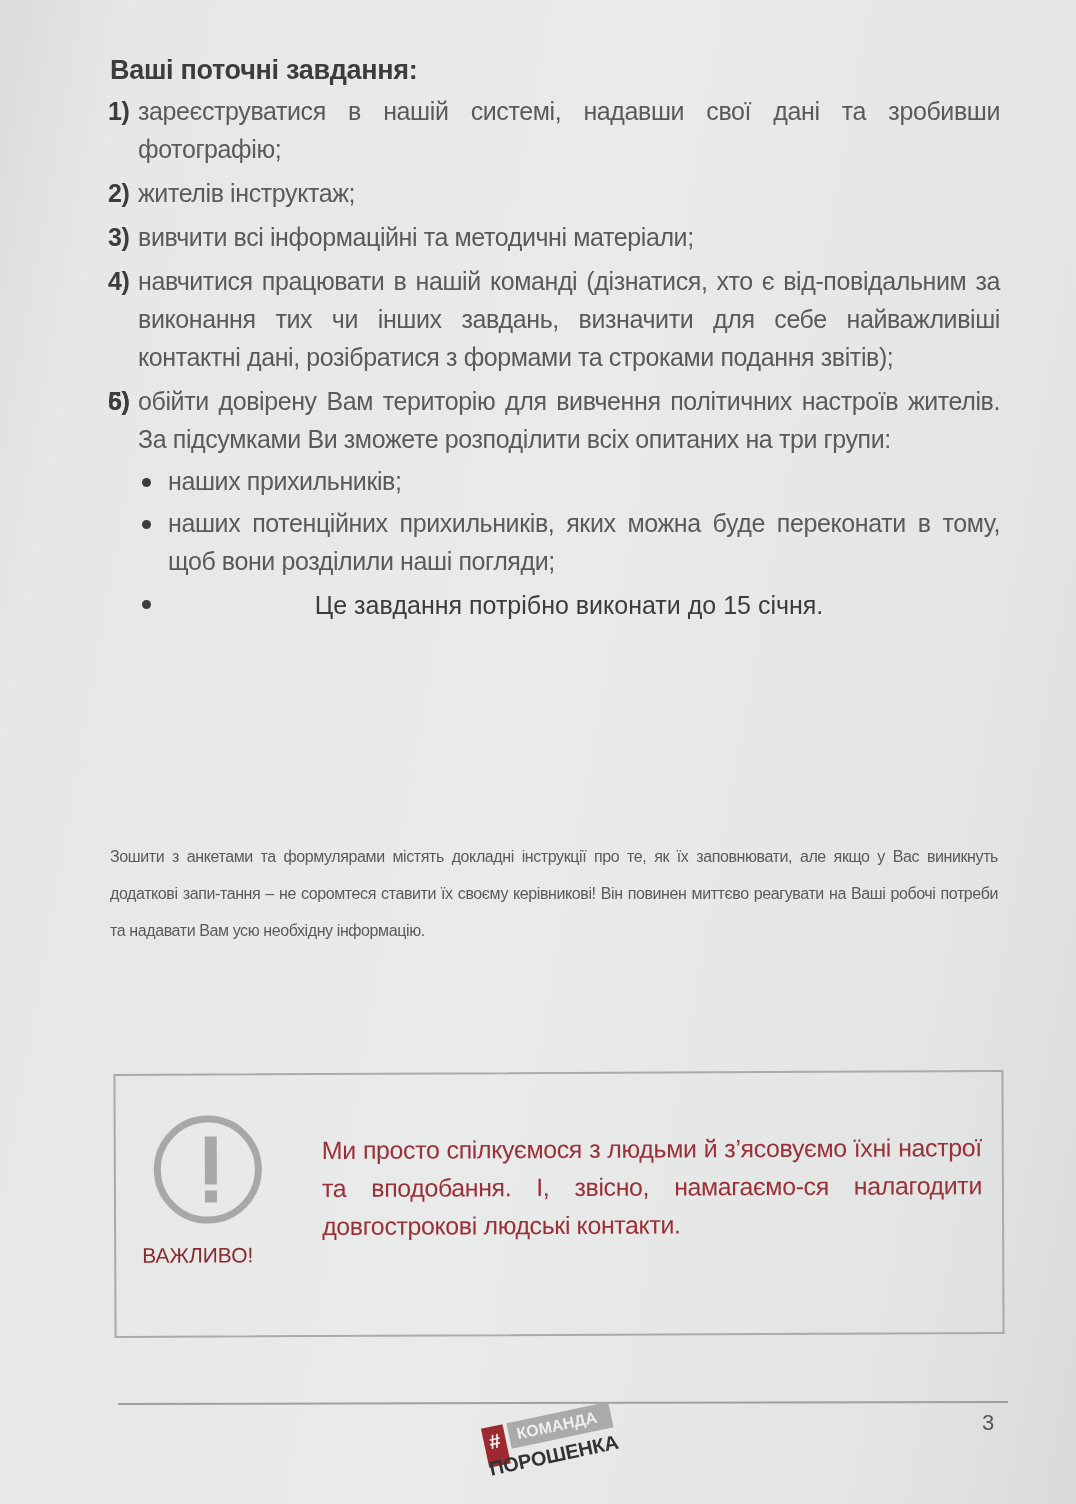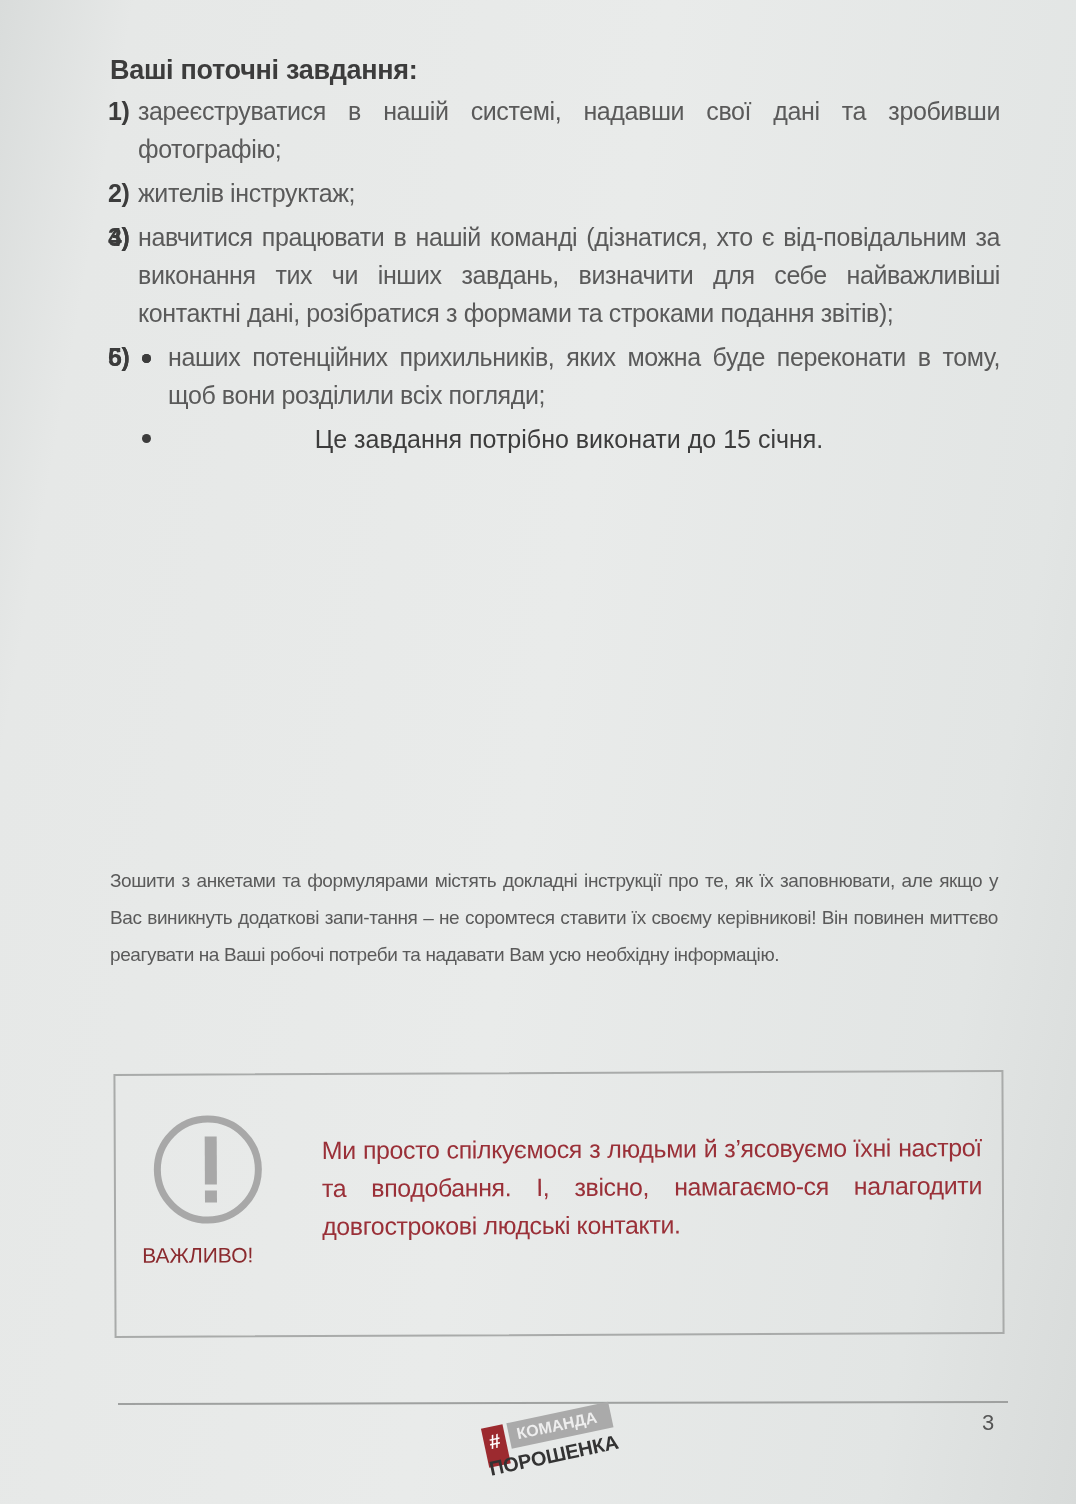--- a/index.html
+++ b/index.html
@@ -17,22 +17,22 @@
     letter-spacing: -0.3px;
   }
   .tasks { position: absolute; left: 108px; top: 92px; width: 892px; }
   .task { position: relative; padding-left: 30px; font-size: 25px; line-height: 38px; margin-bottom: 6px; text-align: justify; letter-spacing: -0.4px; }
   .task .num { position: absolute; left: 0; top: 0; font-weight: bold; color: #3c3c3c; }
   .bullets { list-style: none; margin: 4px 0 0 0; padding: 0; }
   .bullets li { position: relative; padding-left: 30px; line-height: 38px; margin-bottom: 4px; }
   .bullets li .dot { position: absolute; left: 4px; top: 16px; width: 9px; height: 9px; border-radius: 50%; background: #3c3c3c; }
   .deadline { font-weight: normal; color: #3c3c3c; font-size: 25px; line-height: 38px; margin-top: 6px; padding-left: 30px; text-align: center; }
   .para {
-    position: absolute; left: 110px; top: 862px; width: 888px;
-    font-size: 19px; line-height: 37px; text-align: justify; letter-spacing: -0.4px;
+    position: absolute; left: 110px; top: 838px; width: 888px;
+    font-size: 16px; line-height: 37px; text-align: justify; letter-spacing: -0.4px;
   }
   .notice {
     position: absolute; left: 114px; top: 1072px; width: 886px; height: 260px;
     border: 2px solid #a9abaa; transform: rotate(-0.25deg);
   }
   .warn-circle {
     position: absolute; left: 38px; top: 40px; width: 108px; height: 108px;
     border: 7px solid #a8a8a8; border-radius: 50%; box-sizing: border-box;
   }
   .warn-circle .bar { position: absolute; left: 44px; top: 14px; width: 12px; height: 48px; background: #a8a8a8; }
@@ -65,33 +65,35 @@
     <div class="task">
       <span class="num">1)</span>
       <span>зареєструватися в нашій системі, надавши свої дані та зробивши фотографію;</span>
     </div>
     <div class="task">
       <span class="num">2)</span>
       <span>жителів інструктаж;</span>
     </div>
     <div class="task">
       <span class="num">3)</span>
+      <span>вивчити всі інформаційні та методичні матеріали;</span>
     </div>
     <div class="task">
       <span class="num">4)</span>
       <span>навчитися працювати в нашій команді (дізнатися, хто є від-повідальним за виконання тих чи інших завдань, визначити для себе найважливіші контактні дані, розібратися з формами та строками подання звітів);</span>
     </div>
     <div class="task">
       <span class="num">5)</span>
     </div>
     <div class="task">
       <span class="num">6)</span>
+      <span>обійти довірену Вам територію для вивчення політичних настроїв жителів. За підсумками Ви зможете розподілити всіх опитаних на три групи:</span>
       <ul class="bullets">
-        <li><span class="dot"></span></li>
-        <li><span class="dot"></span><span>наших потенційних прихильників, яких можна буде переконати в тому, щоб вони розділили всіх погляди;</span></li>
+        <li><span class="dot"></span><span>наших прихильників;</span></li>
+        <li><span class="dot"></span><span>наших потенційних прихильників, яких можна буде переконати в тому, щоб вони розділили наші погляди;</span></li>
         <li><span class="dot"></span></li>
       </ul>
     </div>
     <div class="deadline">Це завдання потрібно виконати до 15 січня.</div>
   </div>
 
   <div class="para">Зошити з анкетами та формулярами містять докладні інструкції про те, як їх заповнювати, але якщо у Вас виникнуть додаткові запи-тання – не соромтеся ставити їх своєму керівникові! Він повинен миттєво реагувати на Ваші робочі потреби та надавати Вам усю необхідну інформацію.</div>
 
   <div class="notice">
     <div class="warn-circle">

